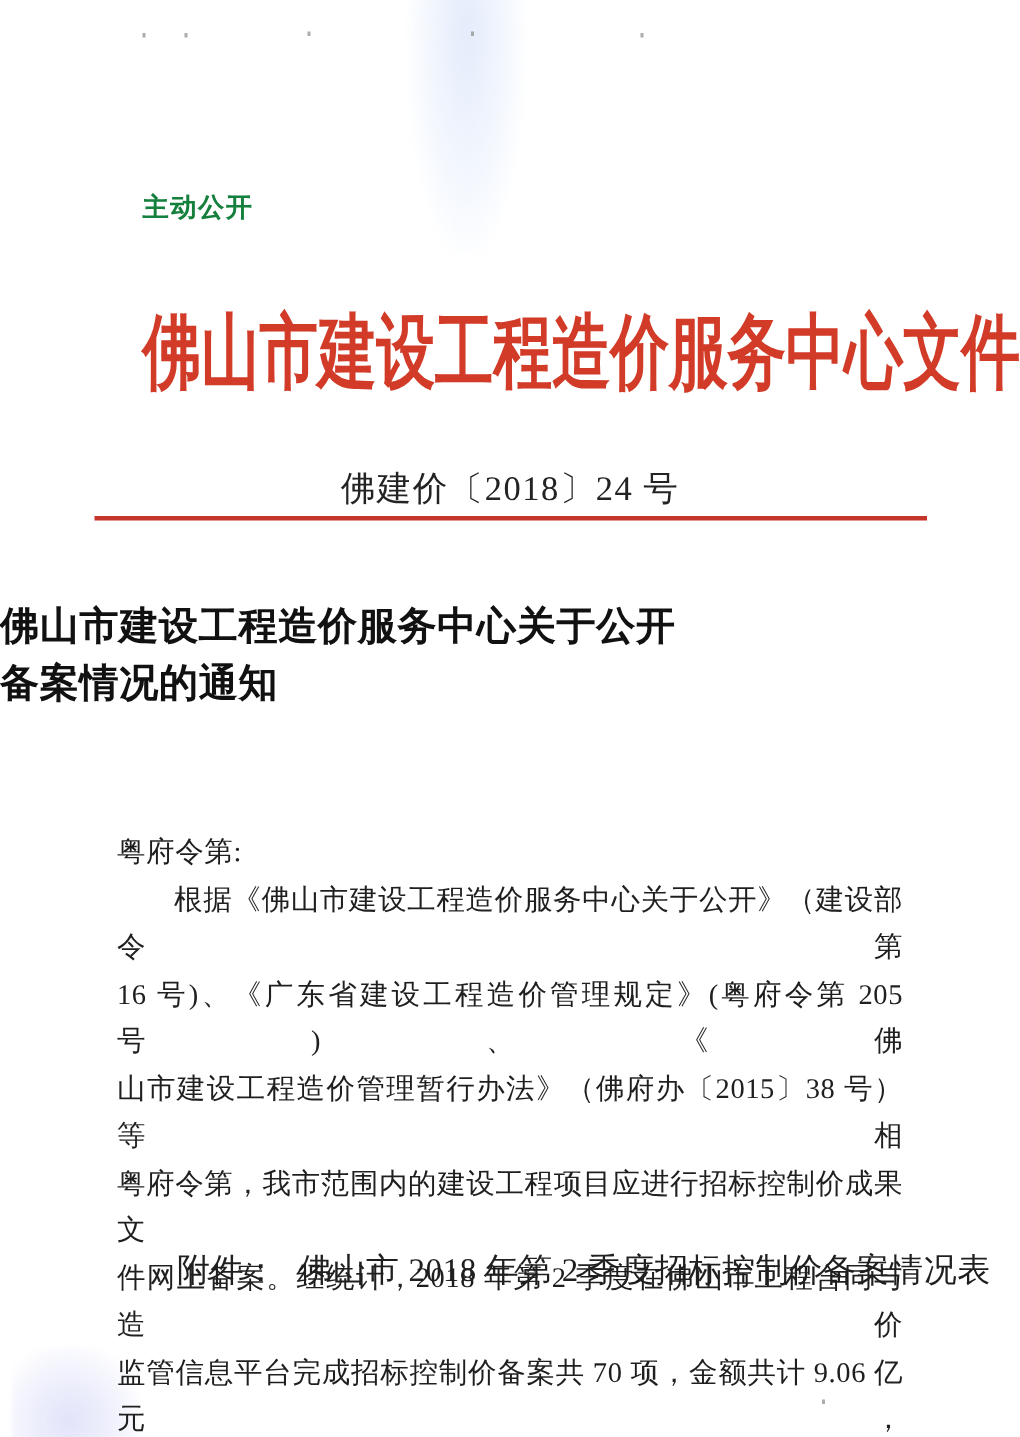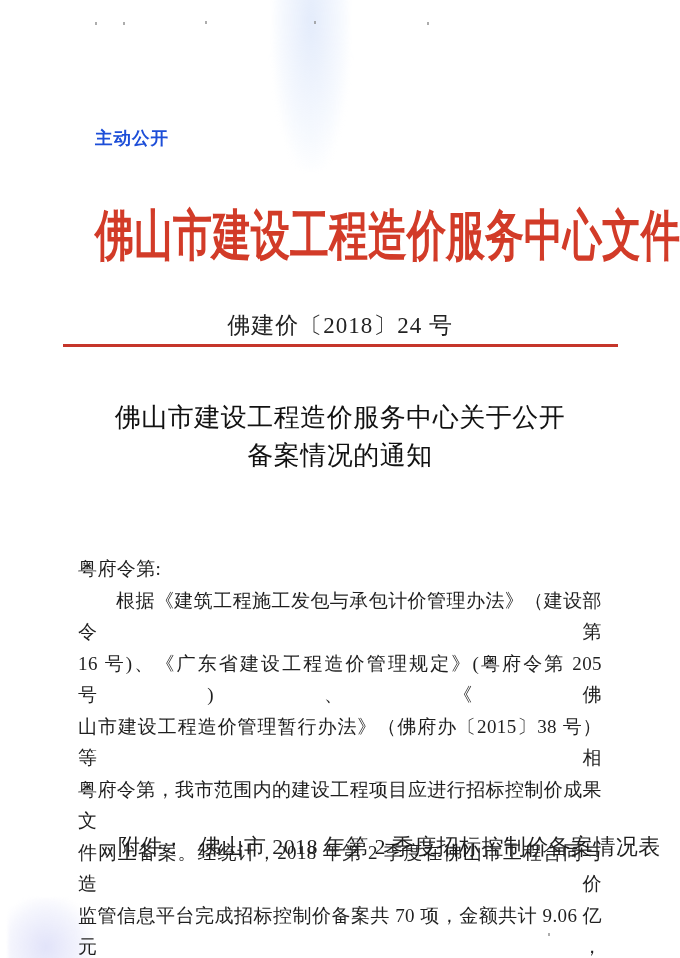--- a/index.html
+++ b/index.html
@@ -34,21 +34,21 @@
   .speck { position: absolute; width: 2px; height: 3px; background: #8a8a8a; opacity: 0.7; }
 
   
   .open-label {
     position: absolute;
     left: 95px; top: 126px;
     font-family: "Liberation Sans", "DejaVu Sans", sans-serif;
     font-weight: 700;
     font-size: 17.5px;
     letter-spacing: 1px;
-    color: #1d4ed8;
+    color: #15803d;
   }
 
   
   .masthead {
     position: absolute;
     left: 0; top: 204px;
     width: 100%;
     text-align: right;
   }
   .masthead-inner {
@@ -79,22 +79,22 @@
     left: 63px; top: 344px;
     width: 555px; height: 3px;
     background: #c5352a;
   }
 
   
   .doc-title {
     position: absolute;
     left: 0; top: 399px;
     width: 100%;
-    text-align: center;
-    font-weight: 400;
+    text-align: left;
+    font-weight: 700;
     font-size: 26px;
     line-height: 37.5px;
     color: #111111;
     letter-spacing: 0.5px;
   }
 
   
   .body-text {
     position: absolute;
     left: 78px; top: 553px;
@@ -148,21 +148,21 @@
 
   <div class="red-rule"></div>
 
   <div class="doc-title">
     <div>佛山市建设工程造价服务中心关于公开</div>
     <div>备案情况的通知</div>
   </div>
 
   <div class="body-text">
     <span class="body-line">粤府令第:</span>
-    <span class="body-line j indent">根据《建筑工程施工发包与承包计价管理办法》（建设部令第</span>
+    <span class="body-line j indent">根据《佛山市建设工程造价服务中心关于公开》（建设部令第</span>
     <span class="body-line j">16 号)、《广东省建设工程造价管理规定》(粤府令第 205 号)、《佛</span>
     <span class="body-line j">山市建设工程造价管理暂行办法》（佛府办〔2015〕38 号）等相</span>
     <span class="body-line j">粤府令第，我市范围内的建设工程项目应进行招标控制价成果文</span>
     <span class="body-line j">件网上备案。经统计，2018 年第 2 季度在佛山市工程合同与造价</span>
     <span class="body-line j">监管信息平台完成招标控制价备案共 70 项，金额共计 9.06 亿元，</span>
 
   </div>
 
   <div class="attachment">
     <span class="att-label">附件：</span><span class="att-text">佛山市 2018 年第 2 季度招标控制价备案情况表</span>

